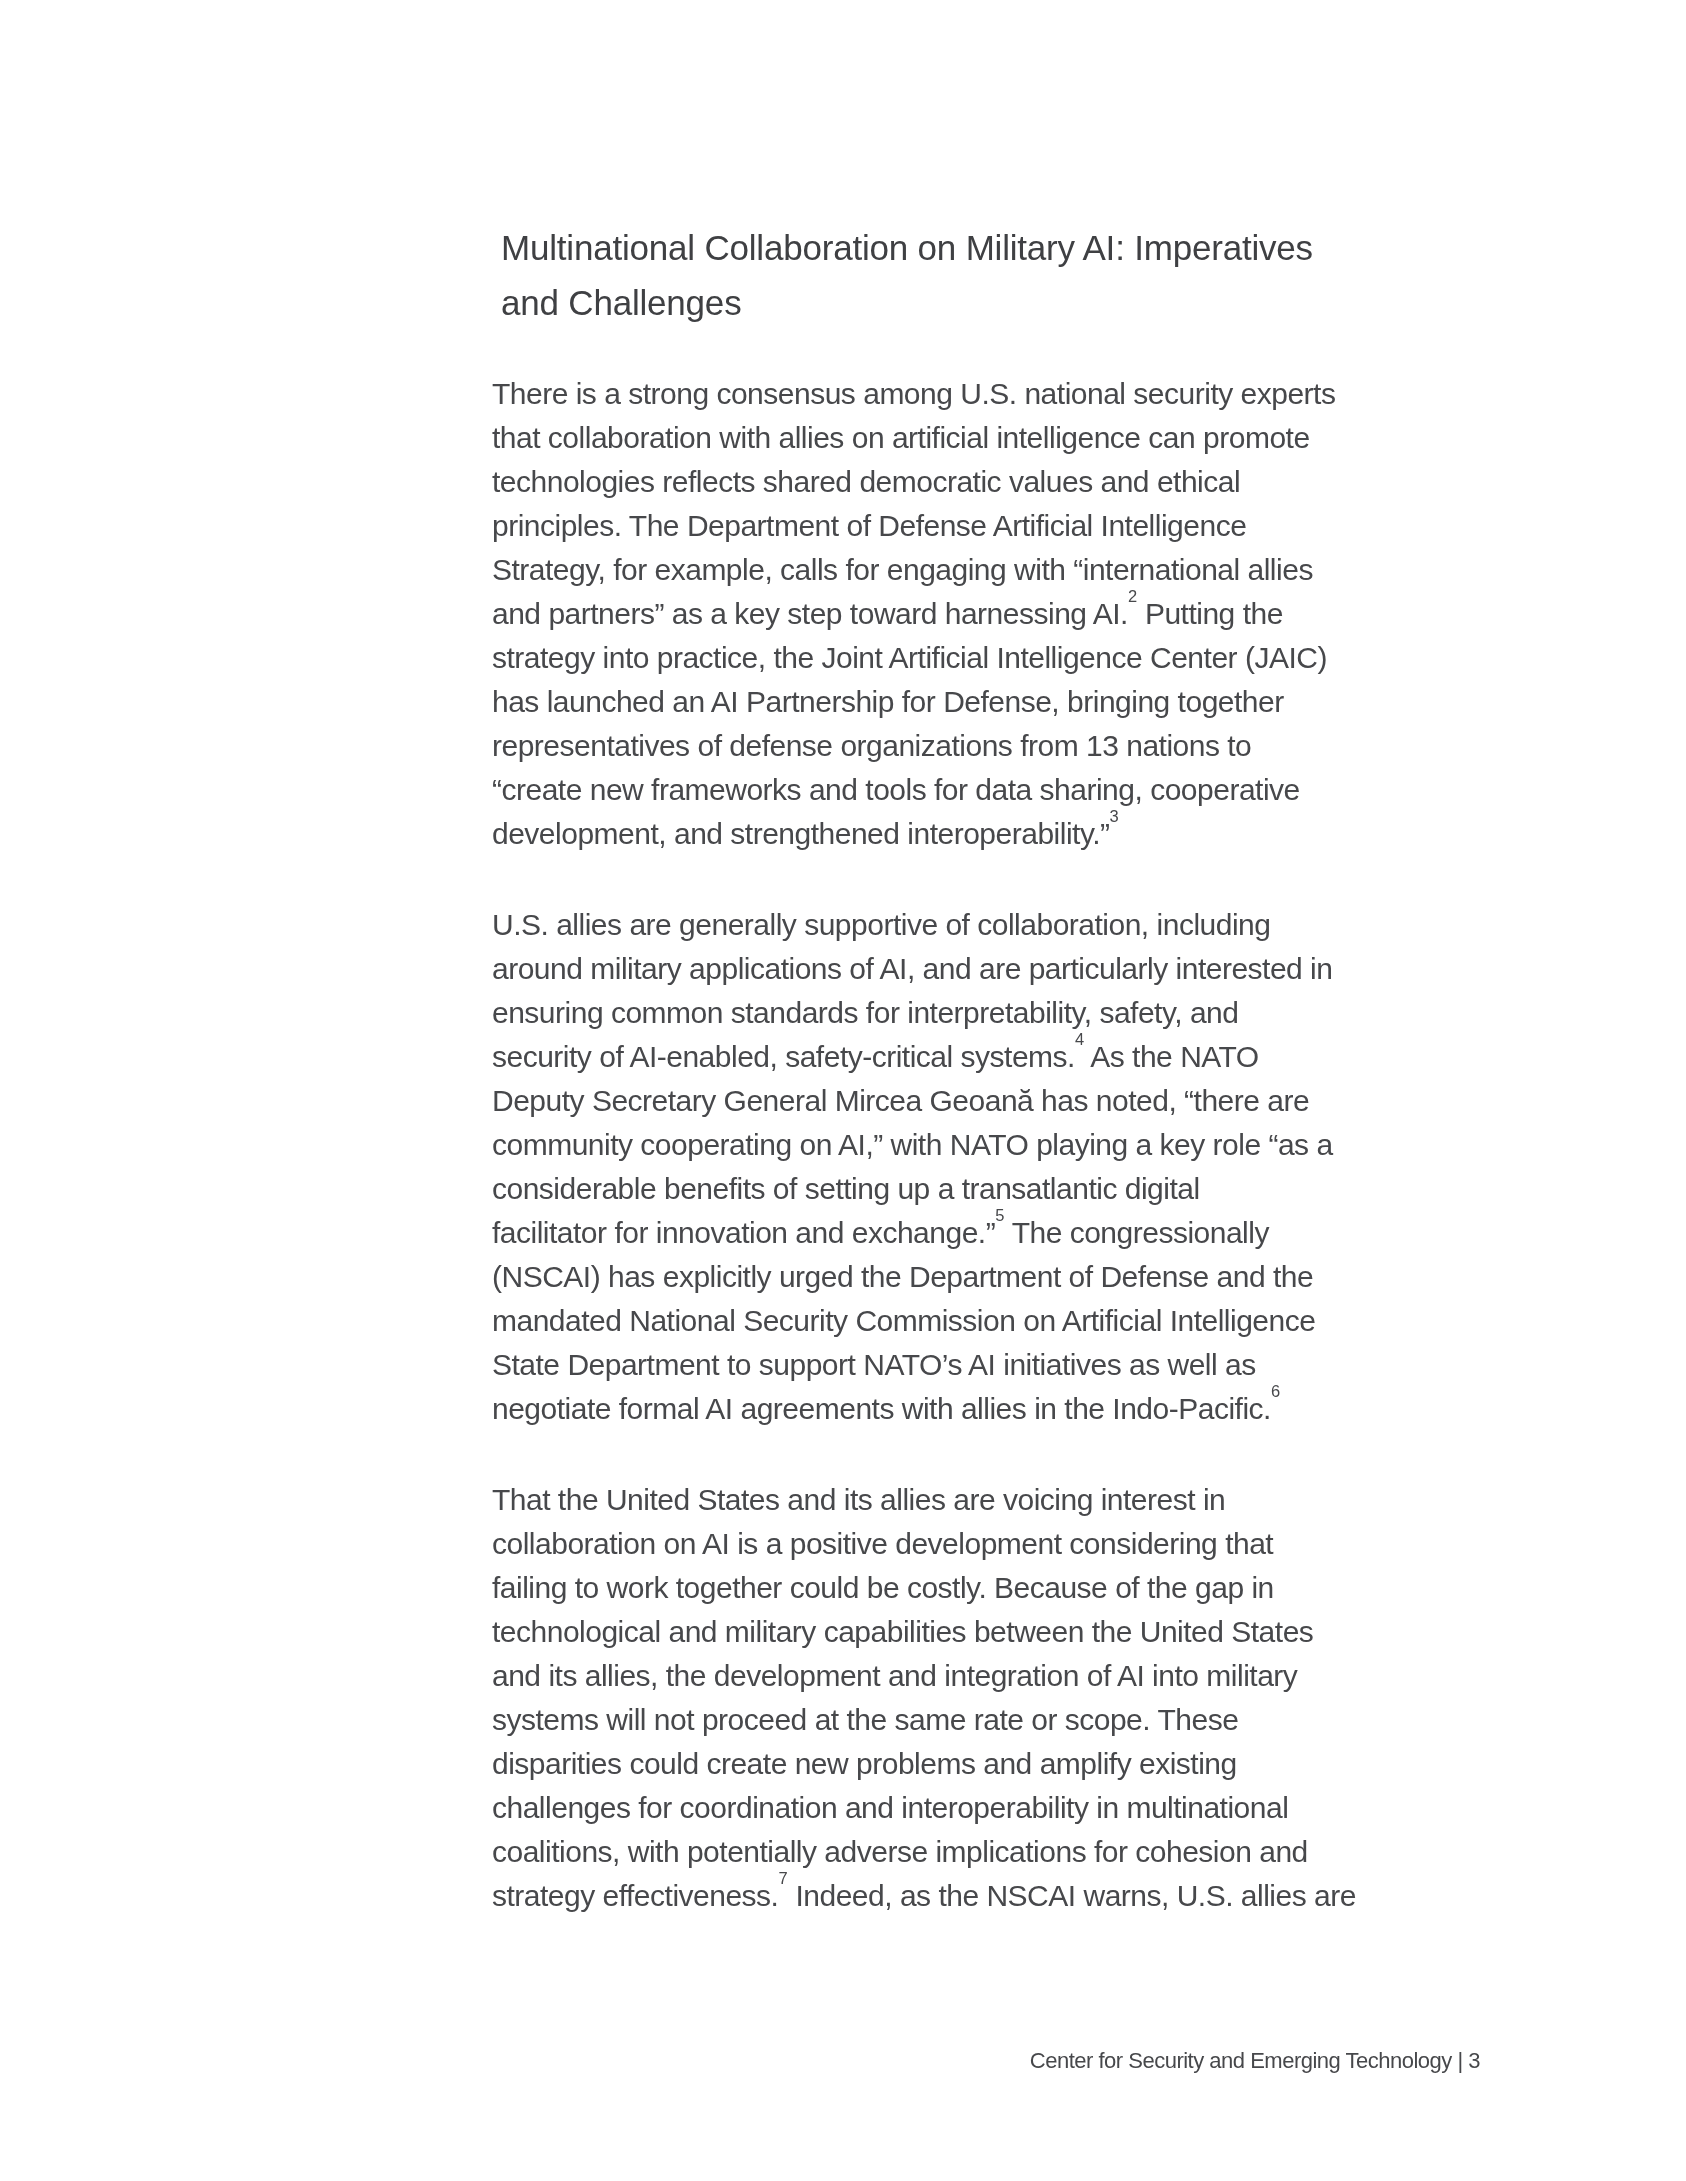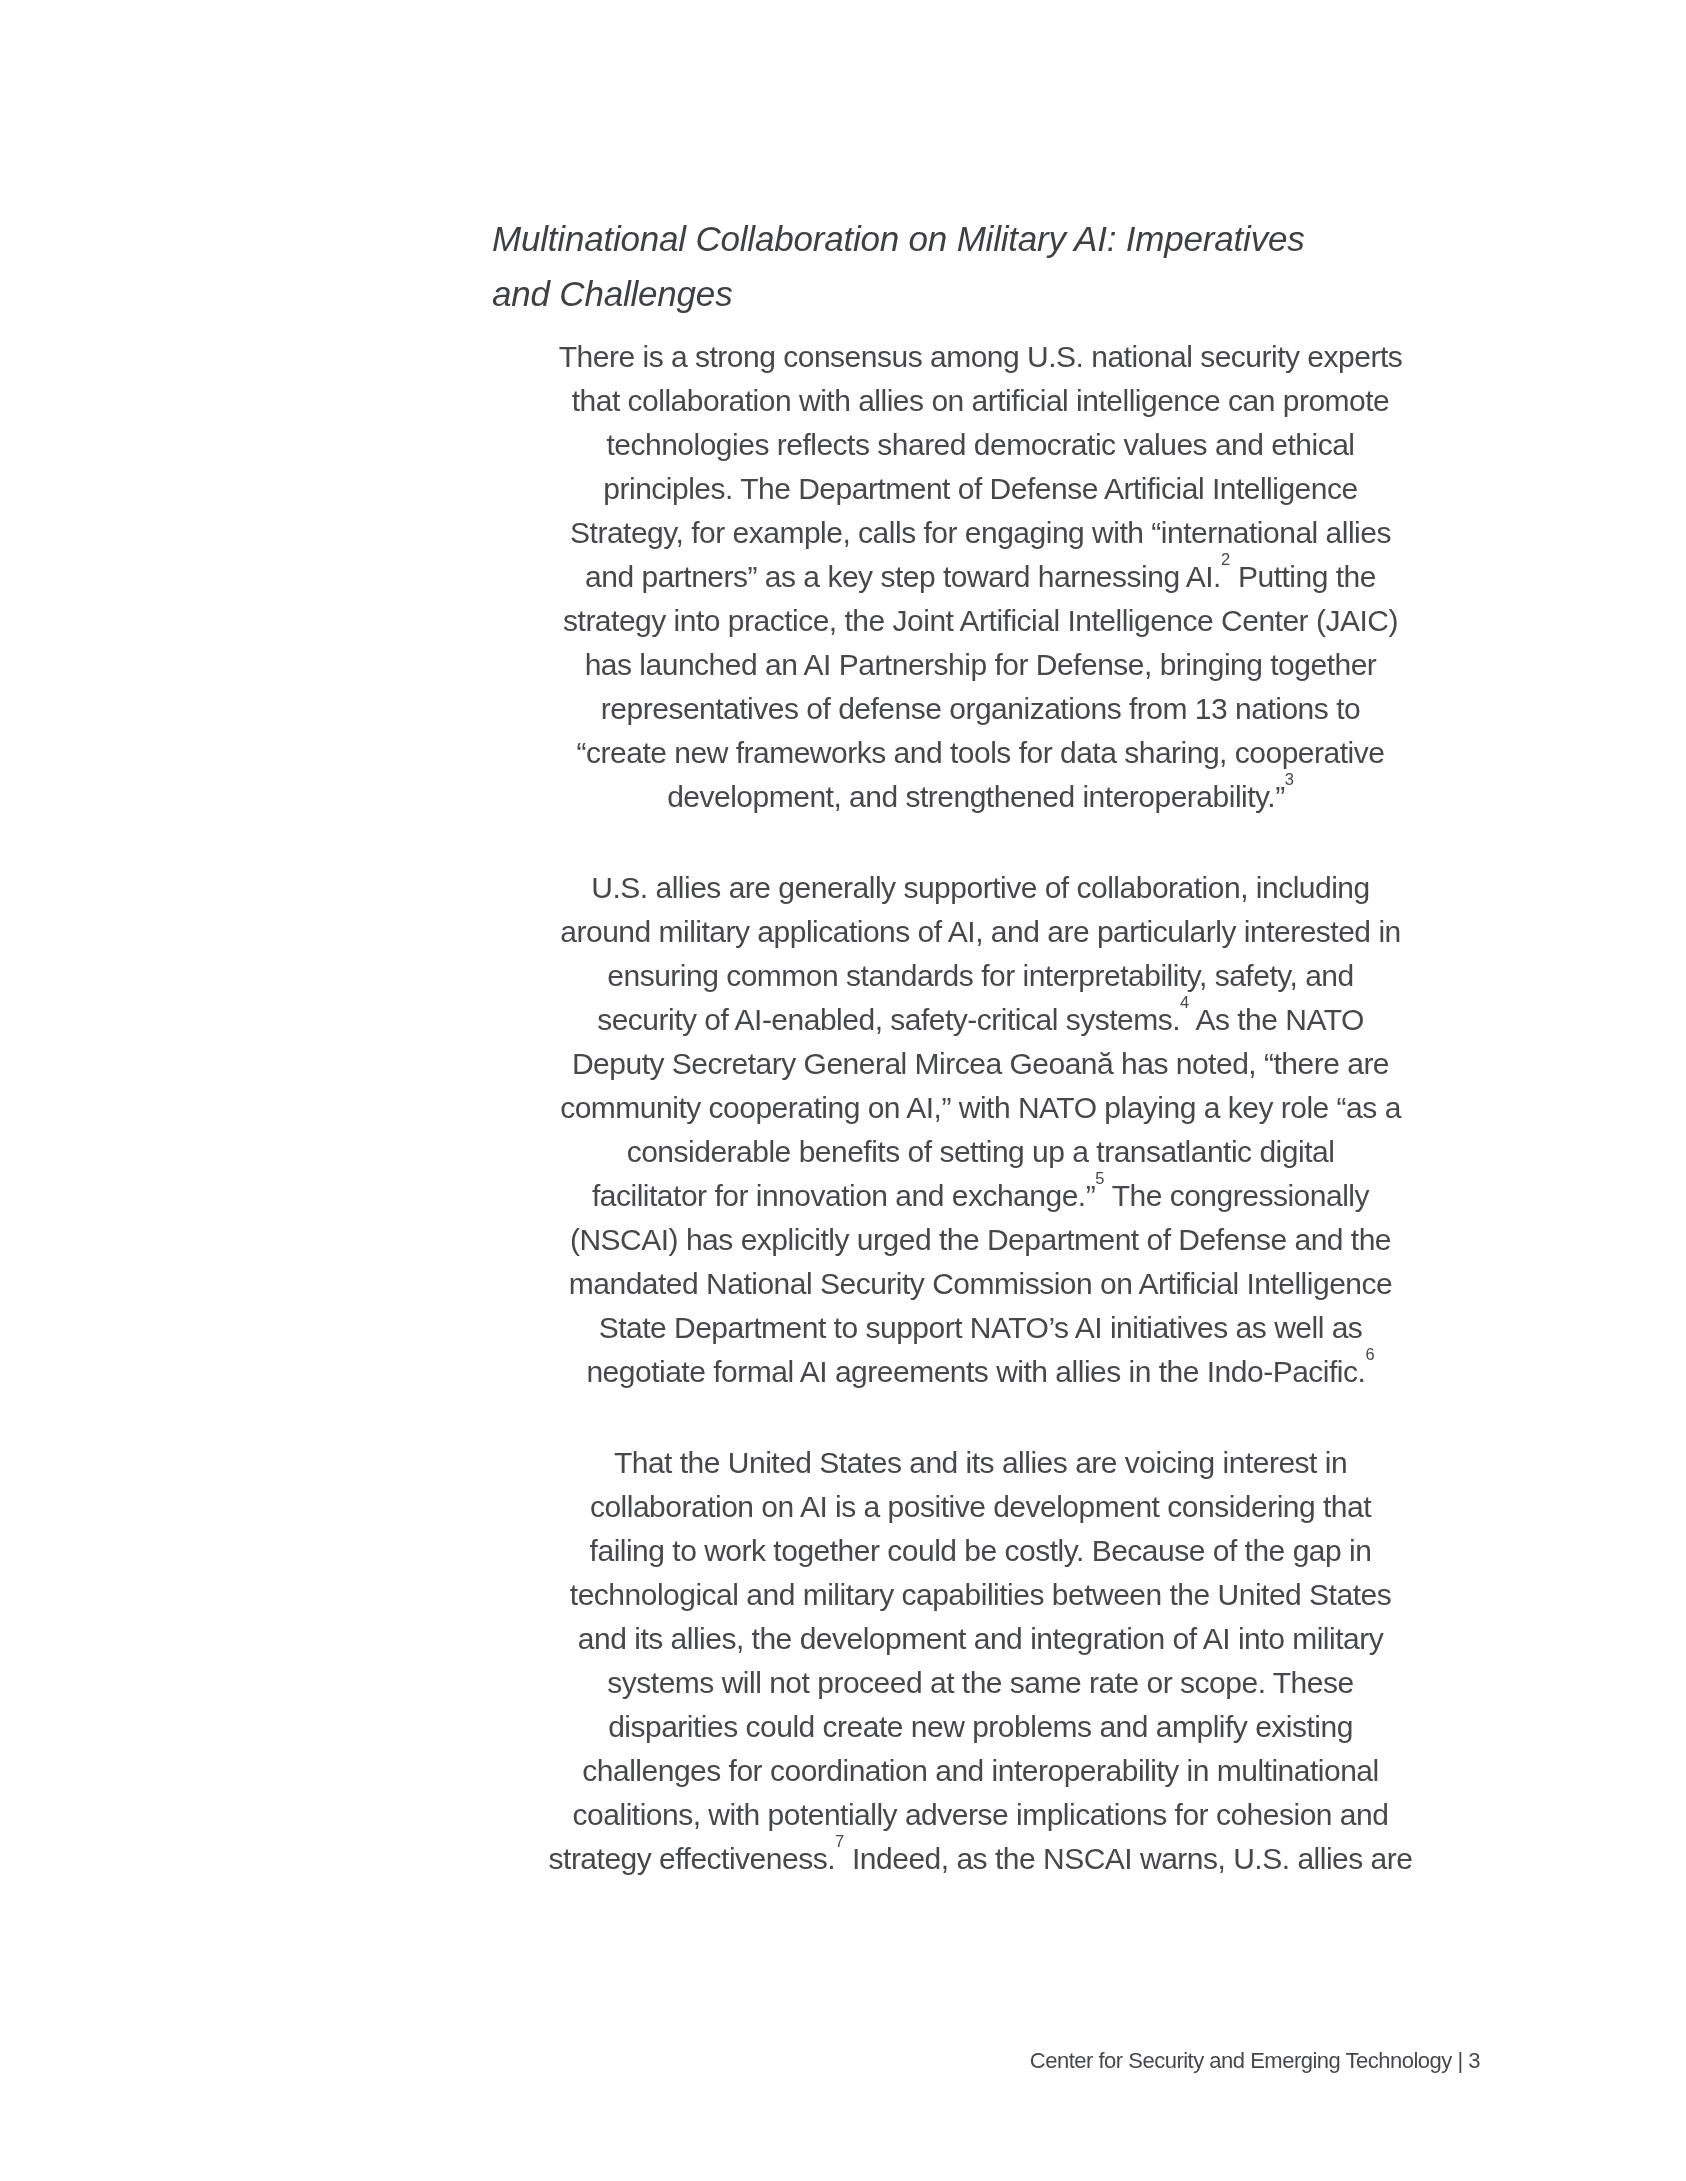--- a/index.html
+++ b/index.html
@@ -15,35 +15,33 @@
     overflow: hidden;
     font-family: "Liberation Sans", "DejaVu Sans", sans-serif;
   }
   .content {
     position: absolute;
     left: 492px;
     top: 211px;
     width: 977px;
   }
   .heading {
-    margin: 0;
+    margin: 9px;
     padding: 0;
     font-size: 35px;
     line-height: 55px;
     font-weight: 300;
     color: var(--heading, #3f4043);
     letter-spacing: -0.2px;
-    font-style: italic;
   }
   .heading .hline {
     white-space: nowrap;
   }
   .body-text {
-    margin-top: 14px;
-    text-align: center;
+    margin-top: 42px;
   }
   .paragraph {
     margin: 0 0 47px 0;
   }
   .line {
     font-size: 30px;
     line-height: 44px;
     font-weight: 300;
     color: var(--body, #47484b);
     letter-spacing: -0.5px;

